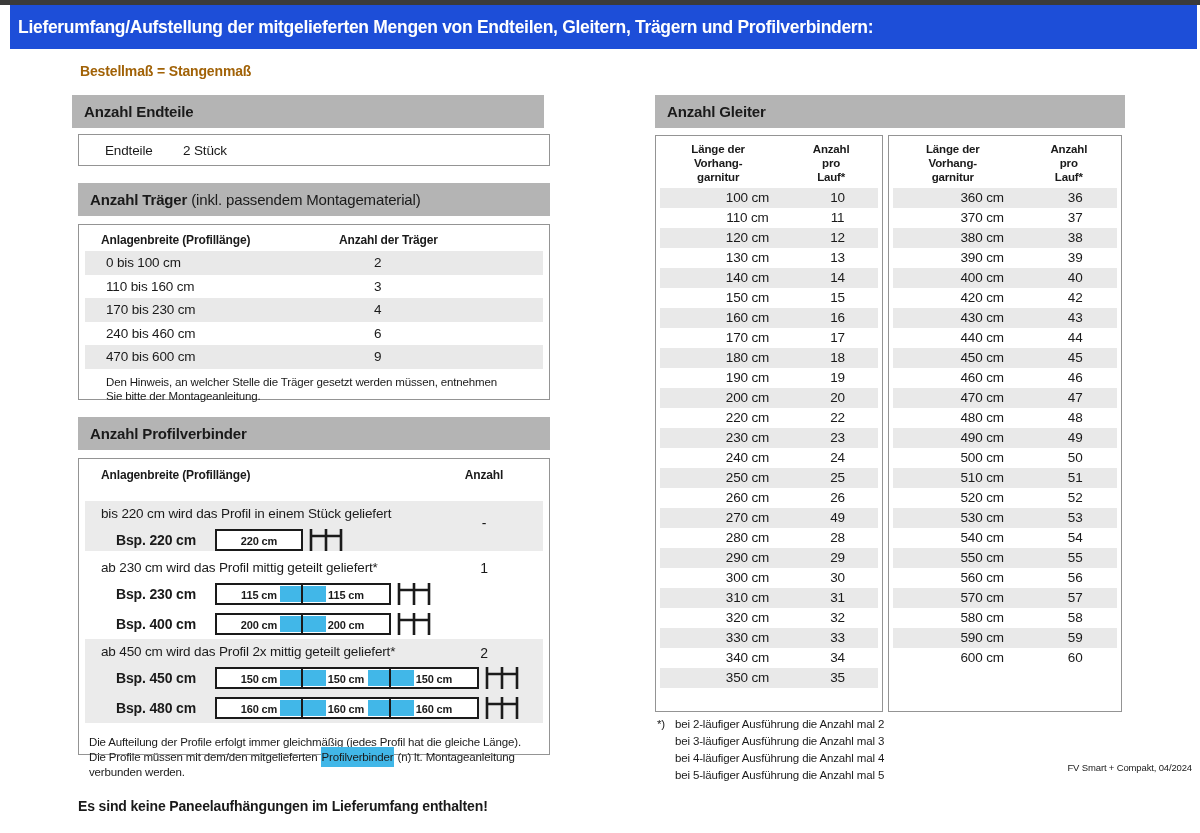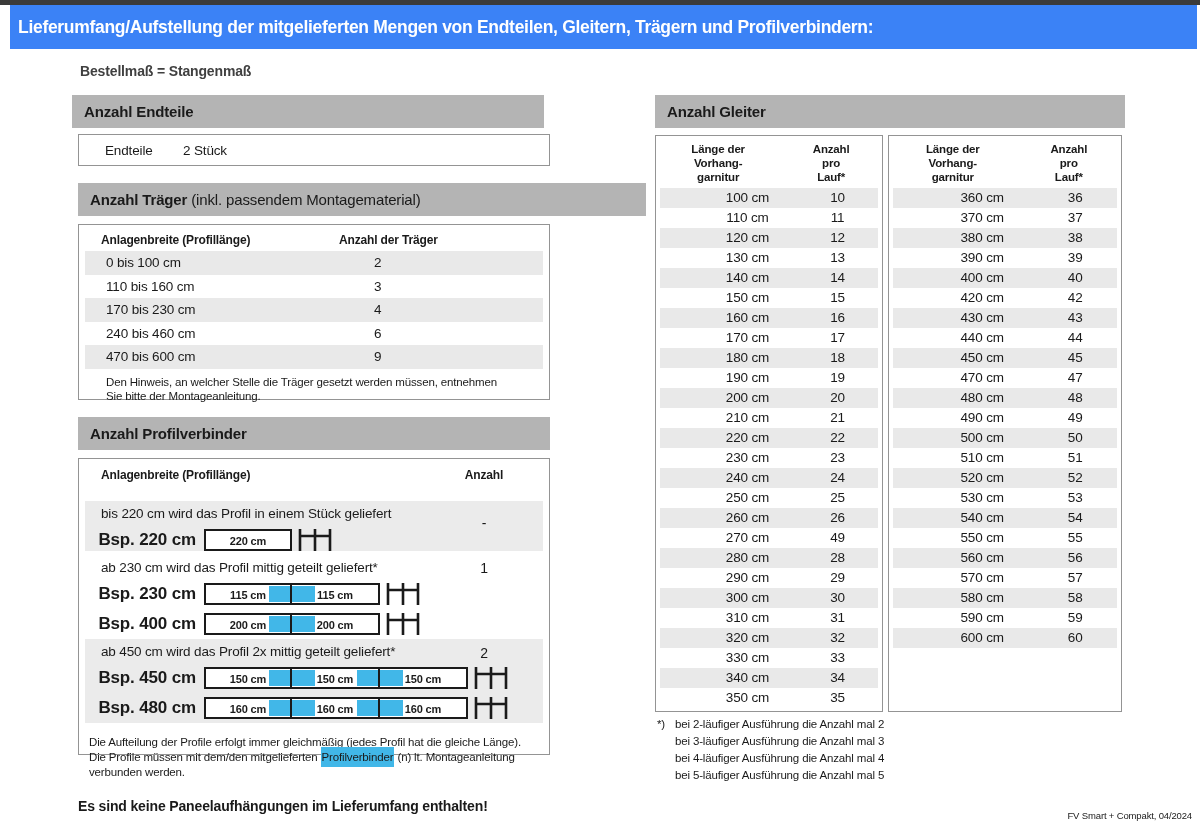--- a/index.html
+++ b/index.html
@@ -1,32 +1,32 @@
 <!DOCTYPE html>
 <html><head>
 <meta charset="utf-8">
 <style>
   html,body{margin:0;padding:0;background:#fff;}
   #page{position:relative;width:1200px;height:833px;background:#fff;overflow:hidden;
         font-family:"Liberation Sans","DejaVu Sans",sans-serif;color:#1a1a1a;letter-spacing:-0.15px;}
 
   
   .top-strip{position:absolute;left:0;top:0;width:1200px;height:5px;background:#3b3b3a;}
-  .title-bar{position:absolute;left:10px;right:3px;top:5px;height:44px;background:#3b82f6;}
+  .title-bar{position:absolute;left:10px;right:3px;top:5px;height:44px;background:#1d4ed8;}
   .title-bar span{display:block;line-height:44px;padding-left:8px;color:#fff;font-weight:bold;
                   font-size:17.5px;letter-spacing:-0.3px;white-space:nowrap;}
-  .subtitle{position:absolute;left:80px;top:63px;color:#404040;font-weight:bold;font-size:14px;}
+  .subtitle{position:absolute;left:80px;top:63px;color:#a16207;font-weight:bold;font-size:14px;}
 
   
   .section-bar{position:absolute;background:#b4b4b4;height:33px;line-height:33px;
                font-size:15px;padding-left:12px;box-sizing:border-box;}
   .section-bar b{font-weight:bold;}
   .section-bar .normal{font-weight:normal;}
   #bar-endteile{left:72px;top:95px;width:472px;font-weight:bold;}
-  #bar-traeger{left:78px;top:183px;width:568px;}
+  #bar-traeger{left:78px;top:183px;width:472px;}
   #bar-pv{left:78px;top:417px;width:472px;font-weight:bold;}
   #bar-gleiter{left:655px;top:95px;width:470px;font-weight:bold;}
 
   .box{position:absolute;background:#fff;border:1px solid #949494;box-sizing:border-box;}
 
   
   #box-endteile{left:78px;top:134px;width:472px;height:32px;display:flex;align-items:center;}
   #box-endteile .lbl{padding-left:26px;font-size:13.5px;width:78px;}
   #box-endteile .val{font-size:13.5px;}
 
@@ -49,21 +49,21 @@
   .pv-head .c2{position:absolute;left:375px;top:9px;width:60px;text-align:center;}
   .pv-blocks{margin:12px 6px;}
   .pv-block{position:relative;margin-bottom:4px;}
   .pv-block.gray{background:#ebebeb;}
   .pv-block .blk-text{padding:5px 0 0 16px;font-size:13.5px;}
   .pv-block .blk-count{position:absolute;left:369px;width:60px;text-align:center;font-size:14px;}
   #pv-b1{height:50px;} #pv-b2{height:80px;} #pv-b3{height:84px;}
   #pv-b1 .blk-count{top:14px;} #pv-b2 .blk-count{top:5px;} #pv-b3 .blk-count{top:6px;}
 
   .bsp-row{display:flex;align-items:center;height:22px;margin-top:8px;}
-  .bsp-label{width:111px;text-align:right;padding-right:8px;font-size:17px;font-weight:bold;flex:none;}
+  .bsp-label{width:111px;text-align:right;padding-right:19px;font-size:14px;font-weight:bold;flex:none;}
   .bar{display:flex;flex:none;}
   .seg{position:relative;width:88px;height:22px;box-sizing:border-box;background:#fff;
        border:2px solid #1a1a1a;border-left:none;text-align:center;}
   .bar .seg:first-of-type{border-left:2px solid #1a1a1a;}
   .seg span{position:relative;z-index:3;font-size:11px;font-weight:bold;line-height:18px;}
   .seg + .seg::before{content:'';position:absolute;left:-23px;top:1px;bottom:1px;width:46px;
                       background:#41b7e8;z-index:1;}
   .seg + .seg::after{content:'';position:absolute;left:-2px;top:-2px;bottom:-2px;width:2px;
                      background:#1a1a1a;z-index:2;}
   .endcap{margin-left:5px;flex:none;}
@@ -81,21 +81,21 @@
   .ghead .gc1{width:55%;} .ghead .gc2{width:45%;}
   .g-rows{margin:0 4px;}
   .g-row{display:flex;height:20px;line-height:20px;font-size:13.5px;text-align:center;}
   .g-rows .g-row:nth-of-type(odd){background:#e9e9e9;}
   .g-row .gc1{width:55%;margin-left:38px;} .g-row .gc2{width:45%;}
 
   .footnotes{position:absolute;left:657px;top:716px;font-size:11.5px;line-height:17px;}
   .footnotes .marker{position:absolute;left:0;top:0;}
   .footnotes .fn-line{margin-left:18px;}
 
-  .footer{position:absolute;right:8px;top:810px;font-size:9.5px;}
+  .footer{position:absolute;right:8px;top:762px;font-size:9.5px;}
 </style>
 </head>
 <body>
 
 <div id="page">
 
   <div class="top-strip"></div>
 
   <div class="title-bar">
     <span>Lieferumfang/Aufstellung der mitgelieferten Mengen von Endteilen, Gleitern, Trägern und Profilverbindern:</span>
@@ -308,24 +308,20 @@
         <div class="g-row">
           <span class="gc1">190 cm</span>
           <span class="gc2">19</span>
         </div>
 
         <div class="g-row">
           <span class="gc1">200 cm</span>
           <span class="gc2">20</span>
         </div>
 
-        <div class="g-row">
-          <span class="gc1">210 cm</span>
-          <span class="gc2">21</span>
-        </div>
 
         <div class="g-row">
           <span class="gc1">220 cm</span>
           <span class="gc2">22</span>
         </div>
 
         <div class="g-row">
           <span class="gc1">230 cm</span>
           <span class="gc2">23</span>
         </div>
@@ -446,20 +442,24 @@
         <div class="g-row">
           <span class="gc1">440 cm</span>
           <span class="gc2">44</span>
         </div>
 
         <div class="g-row">
           <span class="gc1">450 cm</span>
           <span class="gc2">45</span>
         </div>
 
+        <div class="g-row">
+          <span class="gc1">460 cm</span>
+          <span class="gc2">46</span>
+        </div>
 
         <div class="g-row">
           <span class="gc1">470 cm</span>
           <span class="gc2">47</span>
         </div>
 
         <div class="g-row">
           <span class="gc1">480 cm</span>
           <span class="gc2">48</span>
         </div>

